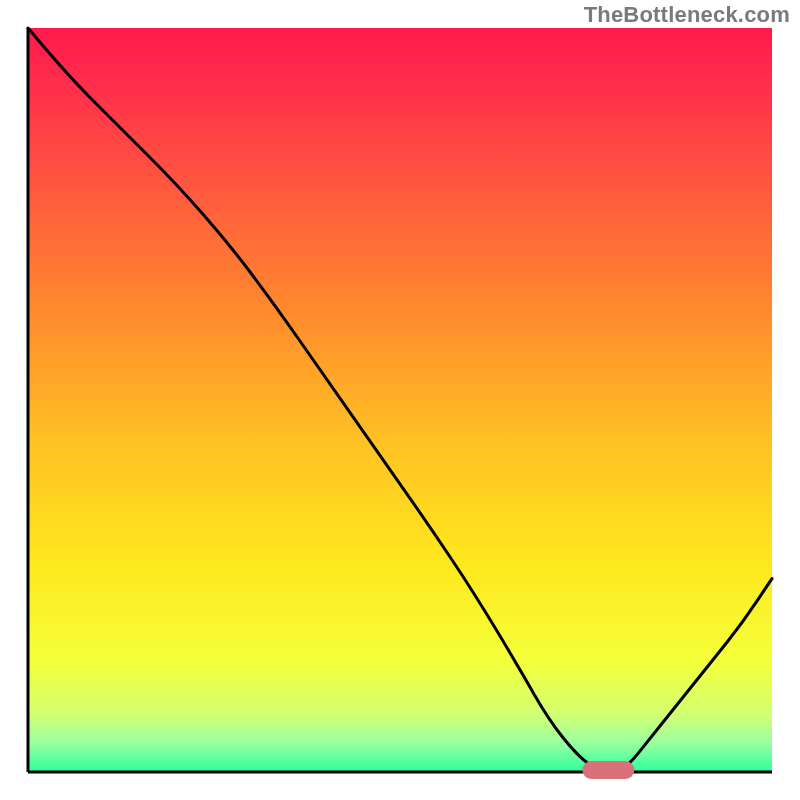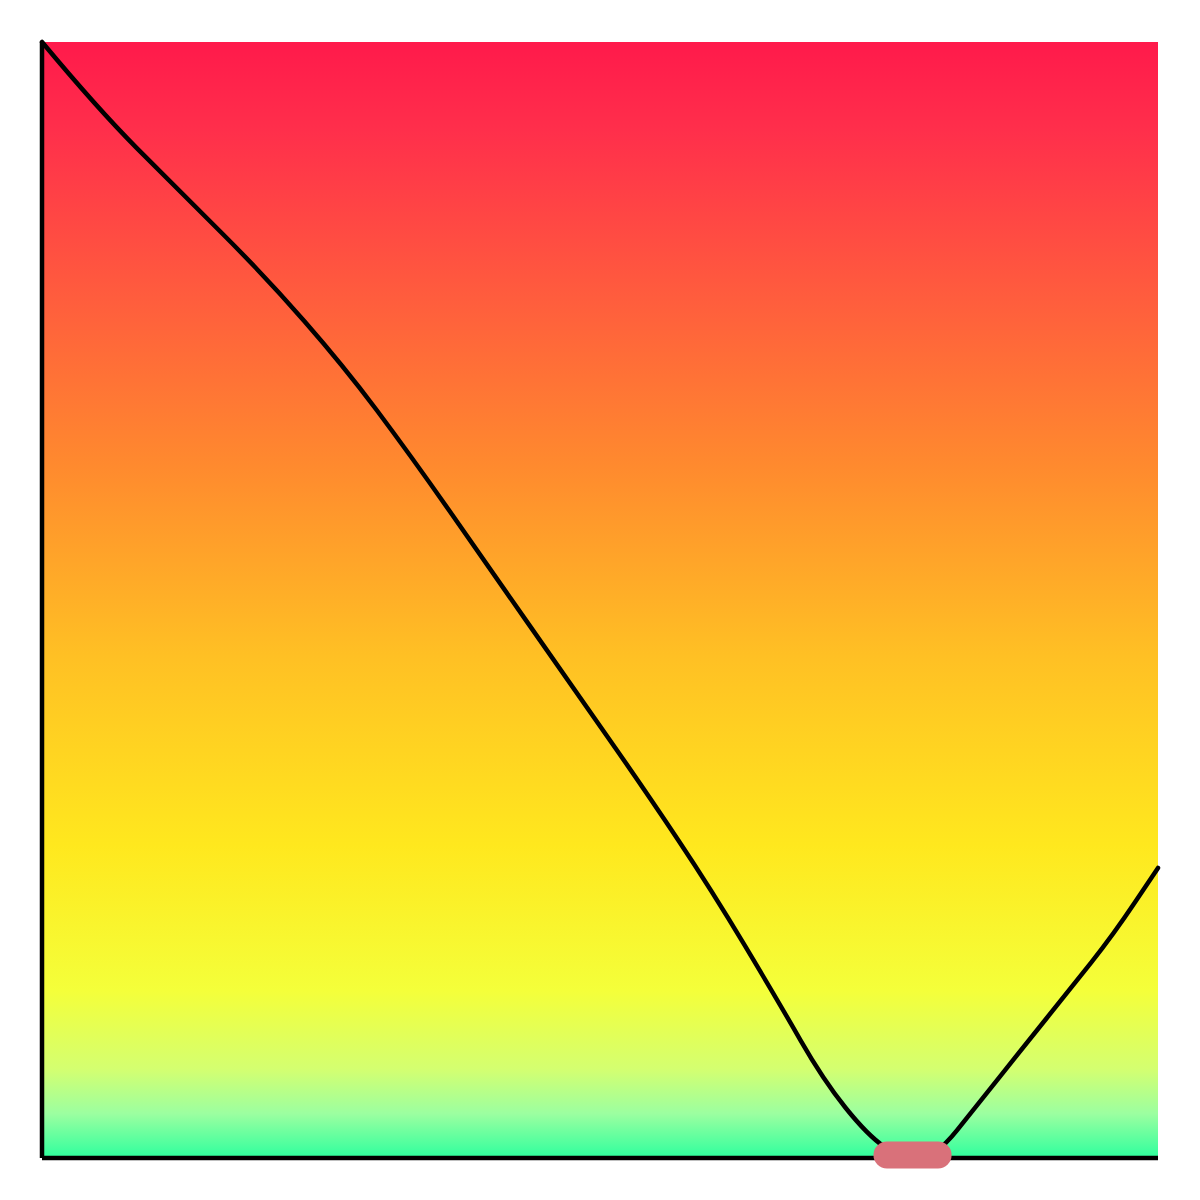--- a/index.html
+++ b/index.html
@@ -55,13 +55,14 @@
     <g>
       <line x1="28" y1="28" x2="28" y2="772" stroke="#000" stroke-width="3"></line>
       <line x1="28" y1="772" x2="772" y2="772" stroke="#000" stroke-width="3"></line>
     </g>
 
     <path id="curve" fill="none" stroke="#000000" stroke-width="3" stroke-linecap="round" stroke-linejoin="round" d="M 28.0 28.0 Q 65.2 72.6 91.2 98.7 Q 117.3 124.7 147.0 154.5 Q 176.8 184.2 202.8 214.0 Q 228.9 243.8 251.2 273.5 Q 273.5 303.3 299.6 340.5 Q 325.6 377.7 351.6 414.9 Q 377.7 452.1 403.7 489.3 Q 429.8 526.5 452.1 560.0 Q 474.4 593.4 496.7 630.6 Q 519.0 667.8 533.9 693.9 Q 548.8 719.9 563.7 738.5 Q 578.6 757.1 589.7 764.6 Q 600.9 772.0 612.0 772.0 Q 623.2 772.0 638.1 753.4 Q 653.0 734.8 667.8 716.2 Q 682.7 697.6 697.6 679.0 Q 712.5 660.4 727.4 641.8 Q 742.2 623.2 757.1 600.9 T 772.0 578.6"></path>
 
     <rect id="marker" rx="9.0" ry="9.0" fill="#d9717a" width="52.1" height="18.0" x="582.3" y="761.0"></rect>
   </svg>
 
+  <div class="watermark">TheBottleneck.com</div>
 </div>
 
 </body></html>

